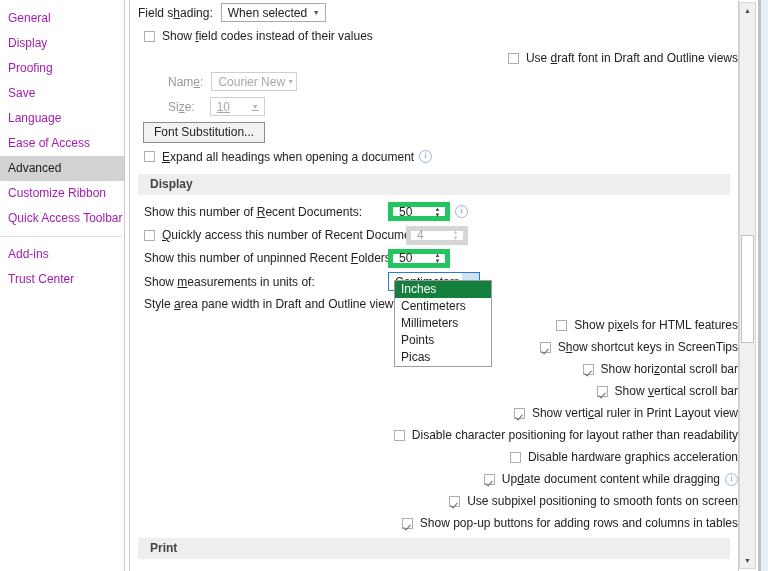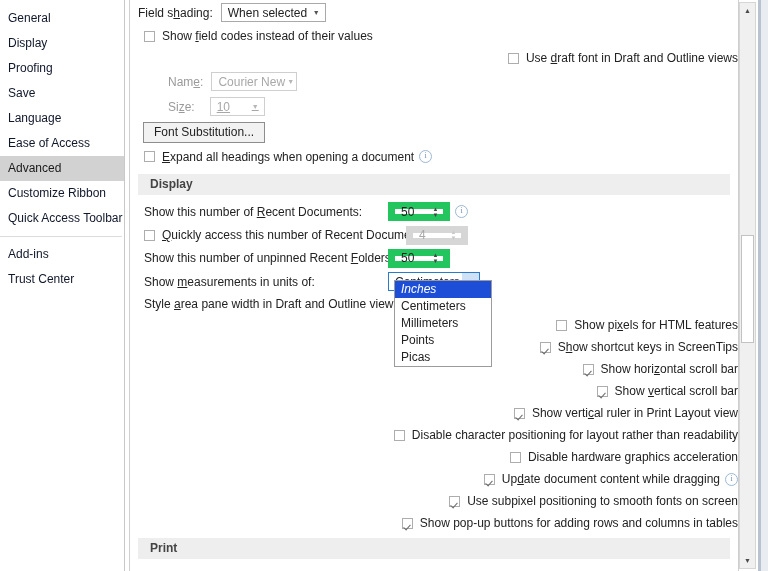--- a/index.html
+++ b/index.html
@@ -13,21 +13,21 @@
   .dialog{position:relative;width:768px;height:571px;background:#fff;}
 
   
   .sidebar{
     position:absolute;left:0;top:0;width:125px;height:571px;
     background:#ffffff;border-right:1px solid #c8c8c8;
     padding-top:6px;box-sizing:border-box;
   }
   .nav-item{
     height:25px;line-height:25px;padding-left:8px;
-    color:#0f172a;font-size:12px;white-space:nowrap;cursor:default;
+    color:#a21caf;font-size:12px;white-space:nowrap;cursor:default;
   }
   .nav-item.selected{background:#d2d2d2;color:#1a1a1a;}
   .nav-sep{height:1px;background:#dcdcdc;margin:5px 2px 5px 0;}
 
   
   .content{
     position:absolute;left:129px;top:0;width:610px;height:571px;
     background:#ffffff;border-left:1px solid #cfcfcf;border-right:1px solid #cfcfcf;
     box-sizing:border-box;overflow:hidden;
   }
@@ -85,40 +85,40 @@
 
   
   .btn{
     height:21px;border:1px solid #8d8d8d;background:#f2f2f2;
     display:inline-flex;align-items:center;justify-content:center;
     padding:0 10px;font-size:12px;color:#222;box-sizing:border-box;flex:none;
   }
 
   
   .spin{
-    height:19px;border:7px solid #22c55e;background:#fff;
+    height:19px;border:5px solid #22c55e;background:#fff;
     display:inline-flex;align-items:center;box-sizing:border-box;flex:none;
   }
   .spin .sval{flex:1;padding-left:6px;font-size:12px;color:#222;}
   .spin .sbtns{
     width:15px;height:100%;display:flex;flex-direction:column;
     align-items:center;justify-content:center;
   }
   .spin .sbtns i{font-style:normal;font-size:6px;line-height:6px;color:#444;}
   .spin.dim{border-color:#d6d6d6;}
   .spin.dim .sval{color:#a8a8a8;}
   .spin.dim .sbtns i{color:#c9c9c9;}
 
   
   .ddlist{
     position:absolute;border:1px solid #9c9c9c;background:#fff;
     box-sizing:border-box;z-index:40;
   }
   .ddopt{height:17px;line-height:17px;padding-left:6px;font-size:12px;color:#222;}
-  .ddopt.sel{background:#1d4ed8;color:#fff;font-style:italic;}
+  .ddopt.sel{background:#15803d;color:#fff;}
 
   
   .sbar{
     position:absolute;right:12px;top:2px;width:17px;height:567px;
     background:#f0f0f0;border:1px solid #d6d6d6;box-sizing:border-box;
   }
   .sb-arrow{
     position:absolute;left:0;width:15px;height:15px;background:#f0f0f0;
     display:flex;align-items:center;justify-content:center;
     color:#4a4a4a;font-size:7px;

